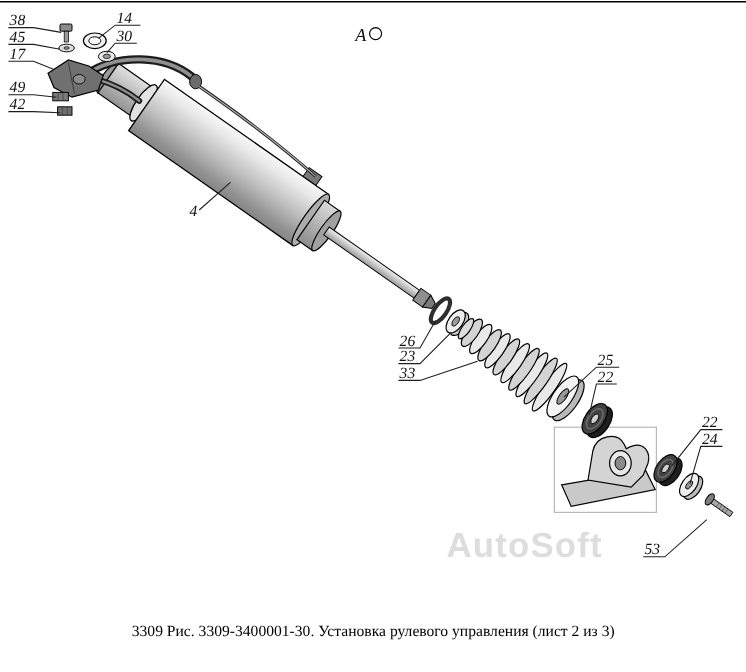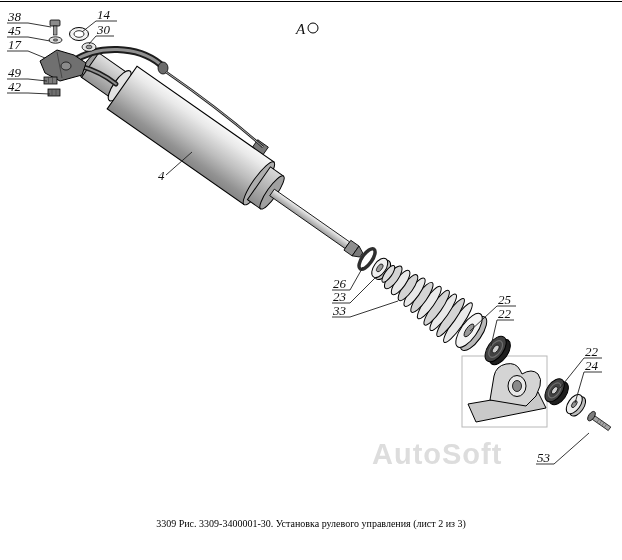--- a/index.html
+++ b/index.html
@@ -4,21 +4,21 @@
 <style>
   html,body{margin:0;padding:0;background:#fff;}
   .page{position:relative;width:622px;height:560px;background:#ffffff;overflow:hidden;
         font-family:"Liberation Serif",serif;}
   .page svg{position:absolute;top:0;left:0;display:block;}
   .plabel{font:italic 13px "Liberation Serif",serif;fill:#101010;}
   .viewlabel{font:italic 15px "Liberation Serif",serif;fill:#101010;}
   .watermark{font:600 29px "Liberation Sans",sans-serif;fill:#c9c9c9;opacity:.62;letter-spacing:1px;}
   .leader{fill:none;stroke:#1f1f1f;stroke-width:.9;}
   .caption{position:absolute;top:518px;left:0;width:622px;text-align:center;
-           font-size:10px;color:#000;}
+           font-size:13px;color:#000;}
 </style>
 </head>
 <body>
 
 <div class="page">
 
 <svg width="622" height="560" viewBox="0 0 622 560">
   <defs>
     <linearGradient id="barrelGrad" gradientUnits="userSpaceOnUse" x1="0" y1="-26" x2="0" y2="26">
       <stop offset="0" stop-color="#f7f7f7"></stop>

